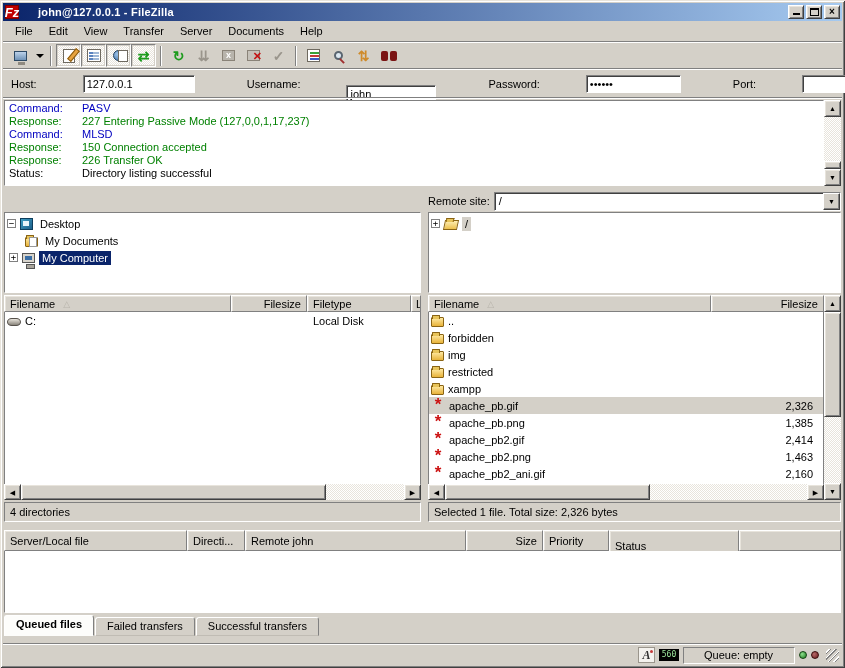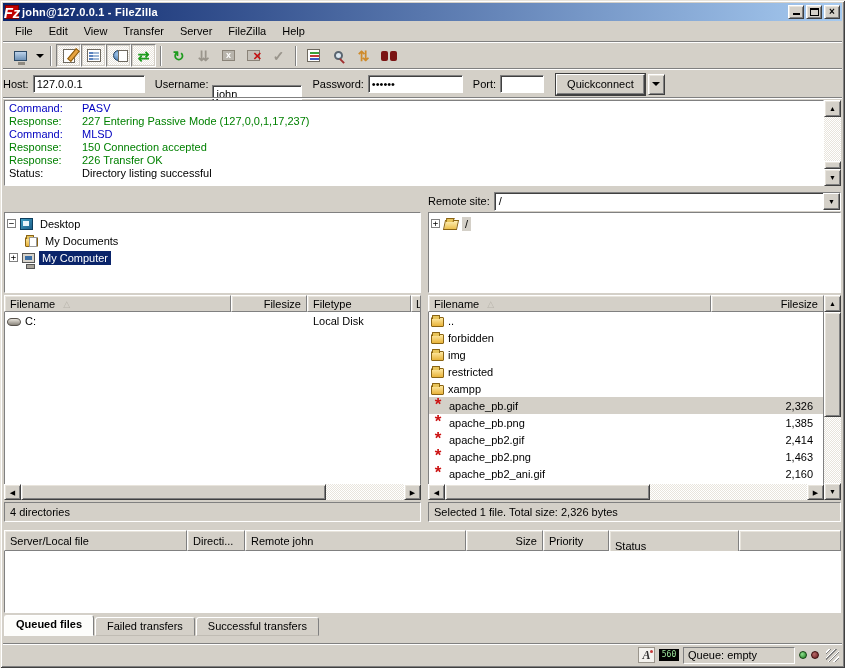--- a/index.html
+++ b/index.html
@@ -19,21 +19,21 @@
   .dither{background-color:#e8e4dc;
     background-image:linear-gradient(45deg,#fff 25%,transparent 25%,transparent 75%,#fff 75%),
                      linear-gradient(45deg,#fff 25%,transparent 25%,transparent 75%,#fff 75%);
     background-size:2px 2px;background-position:0 0,1px 1px;}
   .hr{position:absolute;left:3px;width:839px;height:2px;border-top:1px solid #808080;border-bottom:1px solid #fff;}
 
   
   .titlebar{position:absolute;left:3px;top:3px;width:839px;height:18px;
     background:linear-gradient(90deg,#0a246a,#a6caf0);display:flex;align-items:center;padding:0 2px;}
   .fz-icon{width:14px;height:14px;background:#c00000;border:1px solid #7a0000;color:#fff;
-    font-size:15px;font-weight:bold;font-style:italic;display:flex;align-items:center;justify-content:center;margin-right:3px;}
+    font-size:13px;font-weight:bold;font-style:italic;display:flex;align-items:center;justify-content:center;margin-right:19px;}
   .title-text{color:#fff;font-weight:bold;letter-spacing:.2px;}
   .tb-btns{margin-left:auto;display:flex;}
   .tb-btn{width:16px;height:14px;margin-left:2px;display:flex;align-items:center;justify-content:center;
     font-size:10px;font-weight:bold;line-height:1;}
   .glyph-min{width:7px;height:8px;border-bottom:2px solid #000;margin-top:-2px;}
   .glyph-max{width:9px;height:8px;border:1px solid #000;border-top:2px solid #000;}
 
   
   .menubar{position:absolute;left:3px;top:22px;width:839px;height:18px;display:flex;align-items:center;padding-left:4px;}
   .menu-item{padding:2px 8px;}
@@ -62,21 +62,21 @@
   .ic-filter{width:13px;height:13px;background:#fff;border:1px solid #6f6a60;}
   .ic-filter::before{content:"";position:absolute;left:2px;top:2px;width:9px;height:9px;
     background:linear-gradient(#3aa13a 0 2px,#fff 2px 3px,#c43a3a 3px 5px,#fff 5px 6px,#3a5bc4 6px 8px,#fff 8px 9px);}
   .ic-mag{width:9px;height:9px;border:2px solid #5a6570;border-radius:50%;background:#dce8f2;}
   .ic-mag::after{content:"";position:absolute;right:-4px;bottom:-4px;width:6px;height:2px;background:#a03030;transform:rotate(45deg);}
   .ic-bino{width:16px;height:10px;}
   .ic-bino::before,.ic-bino::after{content:"";position:absolute;top:0;width:7px;height:10px;background:#7a1414;border-radius:2px;}
   .ic-bino::before{left:0;} .ic-bino::after{right:0;}
 
   
-  .qc{position:absolute;left:3px;top:71px;width:839px;height:26px;display:flex;align-items:center;}
+  .qc{position:absolute;left:3px;top:71px;width:839px;height:26px;display:flex;align-items:center;padding-left:8px;gap:42px;}
   .qc label{margin-right:4px;}
   .qc input{height:18px;font-family:"Liberation Sans",sans-serif;font-size:11px;padding:1px 3px;margin-right:10px;
     border:1px solid;border-color:#808080 #fff #fff #808080;box-shadow:inset 1px 1px 0 #404040;background:#fff;outline:none;}
   .qc .w-host{width:112px;} .qc .w-user{width:90px;margin-top:19px;} .qc .w-pass{width:95px;} .qc .w-port{width:44px;}
   .btn-quick{height:21px;padding:2px 10px;font-size:11px;font-family:"Liberation Sans",sans-serif;
     background:var(--face);border:1px solid;border-color:#fff #404040 #404040 #fff;
     box-shadow:0 0 0 1px #404040, inset -1px -1px 0 #808080;margin-left:2px;}
   .btn-drop{width:17px;height:21px;margin-left:3px;display:flex;align-items:center;justify-content:center;}
 
   
@@ -161,21 +161,21 @@
 
   
   .statusbar{position:absolute;left:3px;top:645px;width:839px;height:20px;display:flex;align-items:center;padding:0 3px;}
   .sb-right{margin-left:auto;display:flex;align-items:center;gap:4px;}
   .ind-a{width:17px;height:16px;background:#f4f2ee;border:1px solid #9a958c;display:flex;align-items:center;justify-content:center;
     font-family:"Liberation Serif",serif;font-weight:bold;font-style:italic;font-size:12px;color:#333;position:relative;}
   .ind-a::after{content:"";position:absolute;right:1px;top:2px;width:3px;height:3px;background:#c43a3a;border-radius:50%;}
   .ind-badge{min-width:20px;height:12px;background:#000;color:#9ee89e;font-size:8px;line-height:12px;text-align:center;
     font-family:"DejaVu Sans Mono",monospace;padding:0 1px;}
   .queue-box{width:112px;height:17px;background:var(--face);border:1px solid;border-color:#808080 #fff #fff #808080;
-    padding:1px 4px;white-space:nowrap;overflow:hidden;}
+    padding:1px 20px;white-space:nowrap;overflow:hidden;}
   .led{width:8px;height:8px;border-radius:50%;}
   .led-green{background:radial-gradient(circle at 35% 35%,#8fe08f,#1d7a1d);border:1px solid #114411;}
   .led-red{background:radial-gradient(circle at 35% 35%,#b86a6a,#6a1d1d);border:1px solid #3a0d0d;}
   .grip{width:13px;height:13px;margin-left:3px;
     background:repeating-linear-gradient(135deg,transparent 0 2px,#fff 2px 3px,#808080 3px 4px);}
 </style>
 </head>
 <body>
 
 <div class="window">
@@ -195,21 +195,21 @@
         </span>
     </span>
   </div>
 
   <div class="menubar">
     <span class="menu-item">File</span>
     <span class="menu-item">Edit</span>
     <span class="menu-item">View</span>
     <span class="menu-item">Transfer</span>
     <span class="menu-item">Server</span>
-    <span class="menu-item">FileZilla</span>
+    <span class="menu-item">Documents</span>
     <span class="menu-item">Help</span>
   </div>
   <div class="hr" style="top:41px"></div>
 
   <div class="toolbar">
     <span class="tool">
         <span class="ic ic-connect"></span>
       </span>
     <span class="tool" style="width:13px">
         <span class="drop-arrow"></span>

